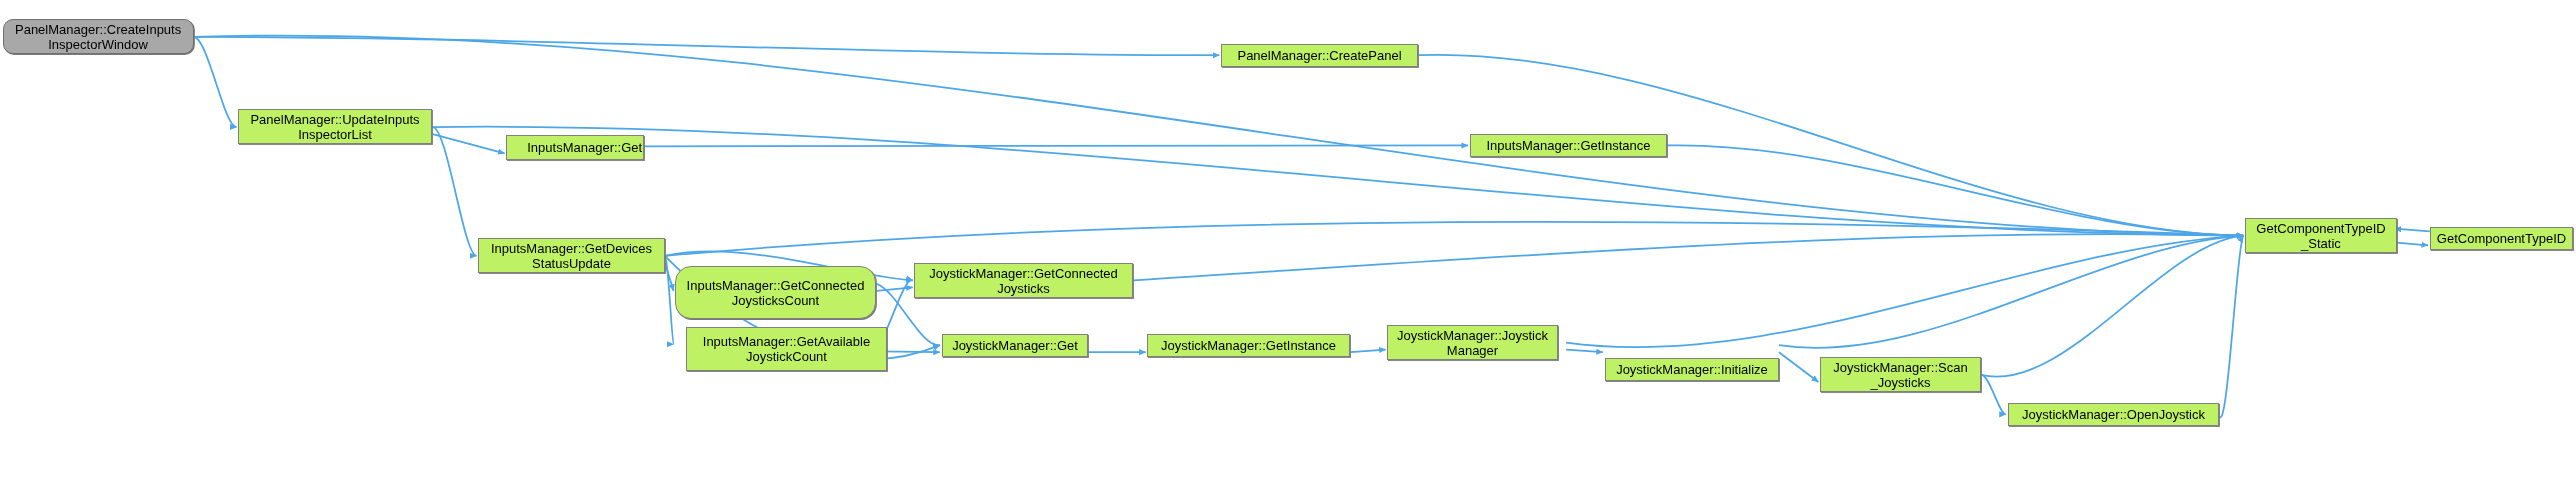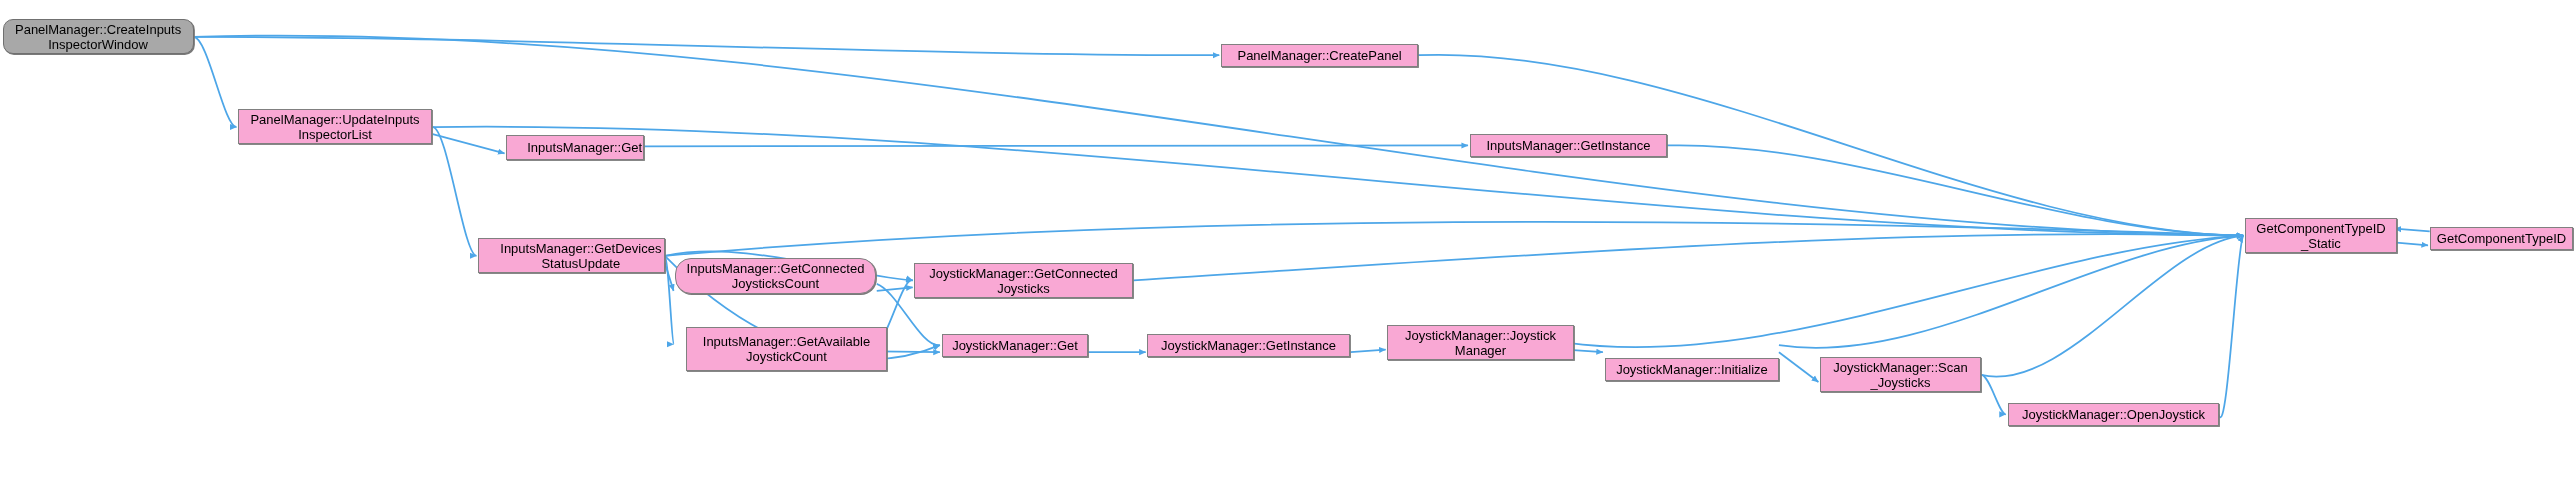--- a/index.html
+++ b/index.html
@@ -12,21 +12,21 @@
   }
   #edges{position:absolute;left:0;top:0;width:2576px;height:481px;pointer-events:none;}
   .node{
     position:absolute;
     box-sizing:border-box;
     display:flex;
     align-items:center;
     justify-content:center;
     text-align:center;
     border:0.9px solid #808080;
-    background:#f9a8d4;
+    background:#bef264;
     color:#000000;
     font-size:13px;
     line-height:15px;
     letter-spacing:0px;
     white-space:pre-line;
     padding:0.9px 2.6px;
     box-shadow:0.9px 0.9px 0 0 #7a7a7a;
   }
   .node.root{
     background:#a8a8a8;
@@ -78,31 +78,31 @@
       </g>
   </svg>
   <div id="node-layer">
       <div class="node root" style="left: 2.6px; top: 19px; width: 191px; height: 35px; border-radius: 10px;"><span>PanelManager::CreateInputs
 InspectorWindow</span></div>
       <div class="node" style="left: 1221px; top: 44px; width: 197px; height: 23px;"><span>PanelManager::CreatePanel</span></div>
       <div class="node" style="left: 238px; top: 109px; width: 194px; height: 35px;"><span>PanelManager::UpdateInputs
 InspectorList</span></div>
       <div class="node" style="left: 506px; top: 135px; width: 138px; height: 25px; padding-left: 22px;"><span>InputsManager::Get</span></div>
       <div class="node" style="left: 1470px; top: 134px; width: 197px; height: 23px;"><span>InputsManager::GetInstance</span></div>
-      <div class="node" style="left: 478px; top: 238px; width: 187px; height: 35px; justify-content: flex-end;"><span>InputsManager::GetDevices
+      <div class="node" style="left: 478px; top: 238px; width: 187px; height: 35px;"><span>InputsManager::GetDevices
 StatusUpdate</span></div>
-      <div class="node" style="left: 675px; top: 258px; width: 201px; height: 36px; border-radius: 16px;"><span>InputsManager::GetConnected
+      <div class="node" style="left: 675px; top: 266px; width: 201px; height: 53px; border-radius: 16px;"><span>InputsManager::GetConnected
 JoysticksCount</span></div>
       <div class="node" style="left: 914px; top: 263px; width: 219px; height: 35px; text-align: center;"><span>JoystickManager::GetConnected
 Joysticks</span></div>
       <div class="node" style="left: 675px; top: 327px; width: 201px; height: 44px; margin-left: 11px;"><span>InputsManager::GetAvailable
 JoystickCount</span></div>
       <div class="node" style="left: 942px; top: 334px; width: 146px; height: 23px;"><span>JoystickManager::Get</span></div>
       <div class="node" style="left: 1147px; top: 334px; width: 203px; height: 23px;"><span>JoystickManager::GetInstance</span></div>
-      <div class="node" style="left: 1387px; top: 325px; width: 187px; height: 35px;"><span>JoystickManager::Joystick
+      <div class="node" style="left: 1387px; top: 325px; width: 171px; height: 35px;"><span>JoystickManager::Joystick
 Manager</span></div>
       <div class="node" style="left: 1605px; top: 334px; width: 174px; height: 23px; margin-top: 24px;"><span>JoystickManager::Initialize</span></div>
       <div class="node" style="left: 1820px; top: 357px; width: 161px; height: 35px;"><span>JoystickManager::Scan
 _Joysticks</span></div>
       <div class="node" style="left: 2008px; top: 403px; width: 211px; height: 23px;"><span>JoystickManager::OpenJoystick</span></div>
       <div class="node" style="left: 2245px; top: 218px; width: 152px; height: 35px;"><span>GetComponentTypeID
 _Static</span></div>
       <div class="node" style="left: 2430px; top: 227px; width: 143px; height: 23px;"><span>GetComponentTypeID</span></div>
     </div>
 </div>

